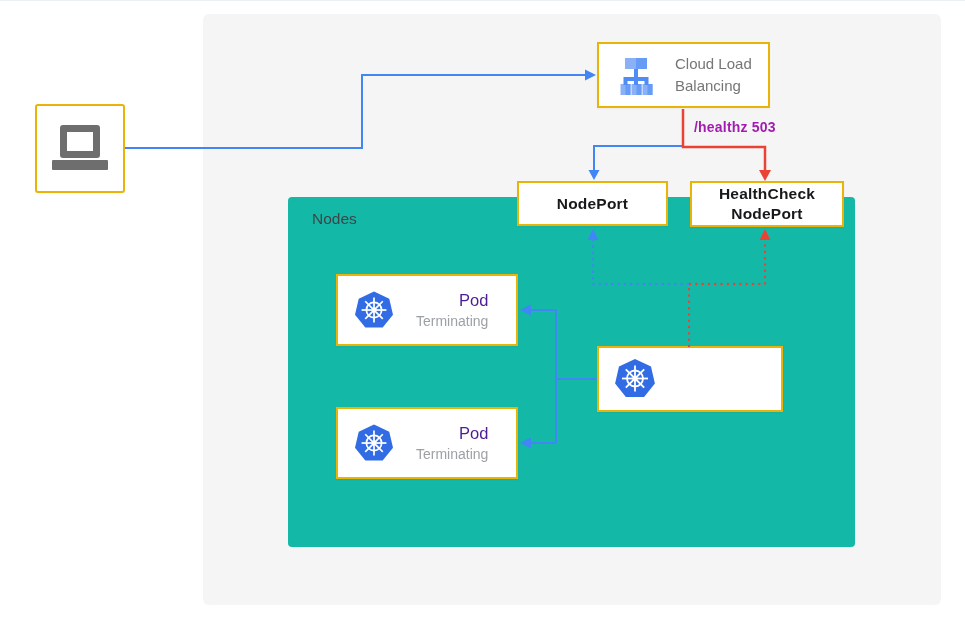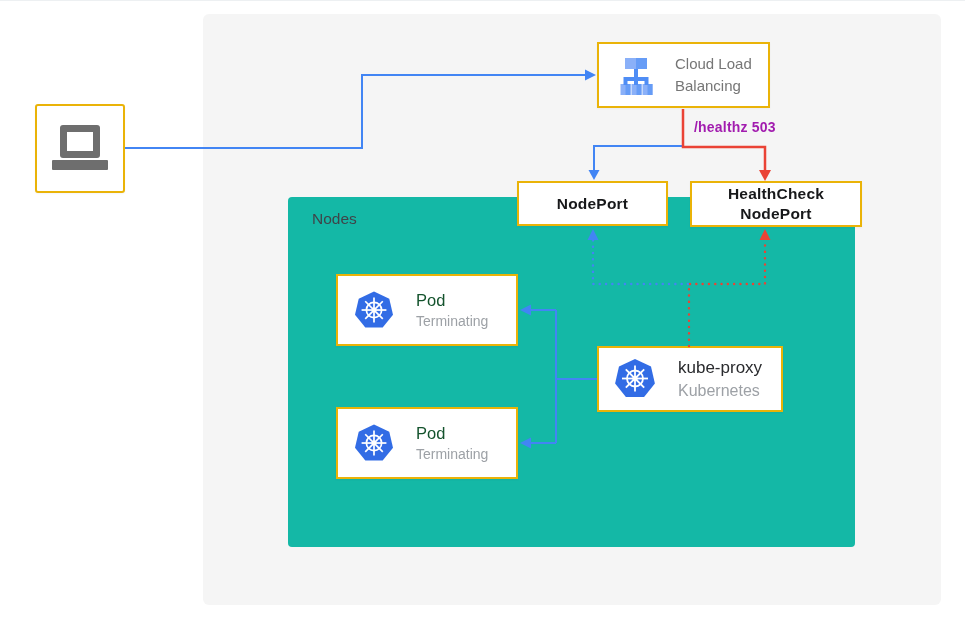--- a/index.html
+++ b/index.html
@@ -62,36 +62,36 @@
   }
   #nodeport-box {
     left: 517px; top: 181px; width: 151px; height: 45px;
     justify-content: center;
   }
   #nodeport-box .label {
     font-size: 15.5px; font-weight: bold; color: #17181a;
     letter-spacing: 0.2px;
   }
   #healthcheck-box {
-    left: 690px; top: 181px; width: 172px; height: 46px;
+    left: 690px; top: 181px; width: 154px; height: 46px;
     justify-content: center; text-align: center;
   }
   #healthcheck-box .label {
     font-size: 15.5px; font-weight: bold; color: #17181a;
     line-height: 1.3; letter-spacing: 0.2px;
   }
   .pod-box {
     left: 336px; width: 182px; height: 72px;
     padding-left: 15px;
   }
   #pod-box-1 { top: 274px; }
   #pod-box-2 { top: 407px; }
   .pod-box .text, #kubeproxy-box .text { margin-left: 21px; }
   .pod-box .title {
-    font-size: 16.5px; color: #14532d; line-height: 1.35;
+    font-size: 16.5px; color: #4c1d95; line-height: 1.35; text-align: right;
   }
   .pod-box .status {
     font-size: 14px; color: #9da1a6; line-height: 1.35;
   }
   #kubeproxy-box {
     left: 597px; top: 346px; width: 186px; height: 66px;
     padding-left: 14px;
   }
   #kubeproxy-box .title {
     font-size: 17px; color: #2a2b2e; line-height: 1.35;
@@ -227,24 +227,20 @@
         <line x1="22" y1="20.5" x2="31.2" y2="11.3"></line>
         <line x1="22" y1="20.5" x2="35" y2="20.5"></line>
         <line x1="22" y1="20.5" x2="31.2" y2="29.7"></line>
         <line x1="22" y1="20.5" x2="22" y2="33.5"></line>
         <line x1="22" y1="20.5" x2="12.8" y2="29.7"></line>
         <line x1="22" y1="20.5" x2="9" y2="20.5"></line>
         <line x1="22" y1="20.5" x2="12.8" y2="11.3"></line>
       </g>
       <circle cx="22" cy="20.5" r="2.6" fill="#ffffff"></circle>
     </svg>
-    <div class="text">
-      <div class="title">kube-proxy</div>
-      <div class="subtitle">Kubernetes</div>
-    </div>
   </div>
 
   <svg id="edges-overlay">
 
     <path d="M125,148 H362 V75 H585" fill="none" stroke-width="2" stroke="#4285f4"></path>
     <polygon points="585,69.5 585,80.5 596,75" fill="#4285f4"></polygon>
 
     <path d="M683,146 H594 V170" fill="none" stroke-width="2" stroke="#4285f4"></path>
     <polygon points="588.5,170 599.5,170 594,180" fill="#4285f4"></polygon>
 

